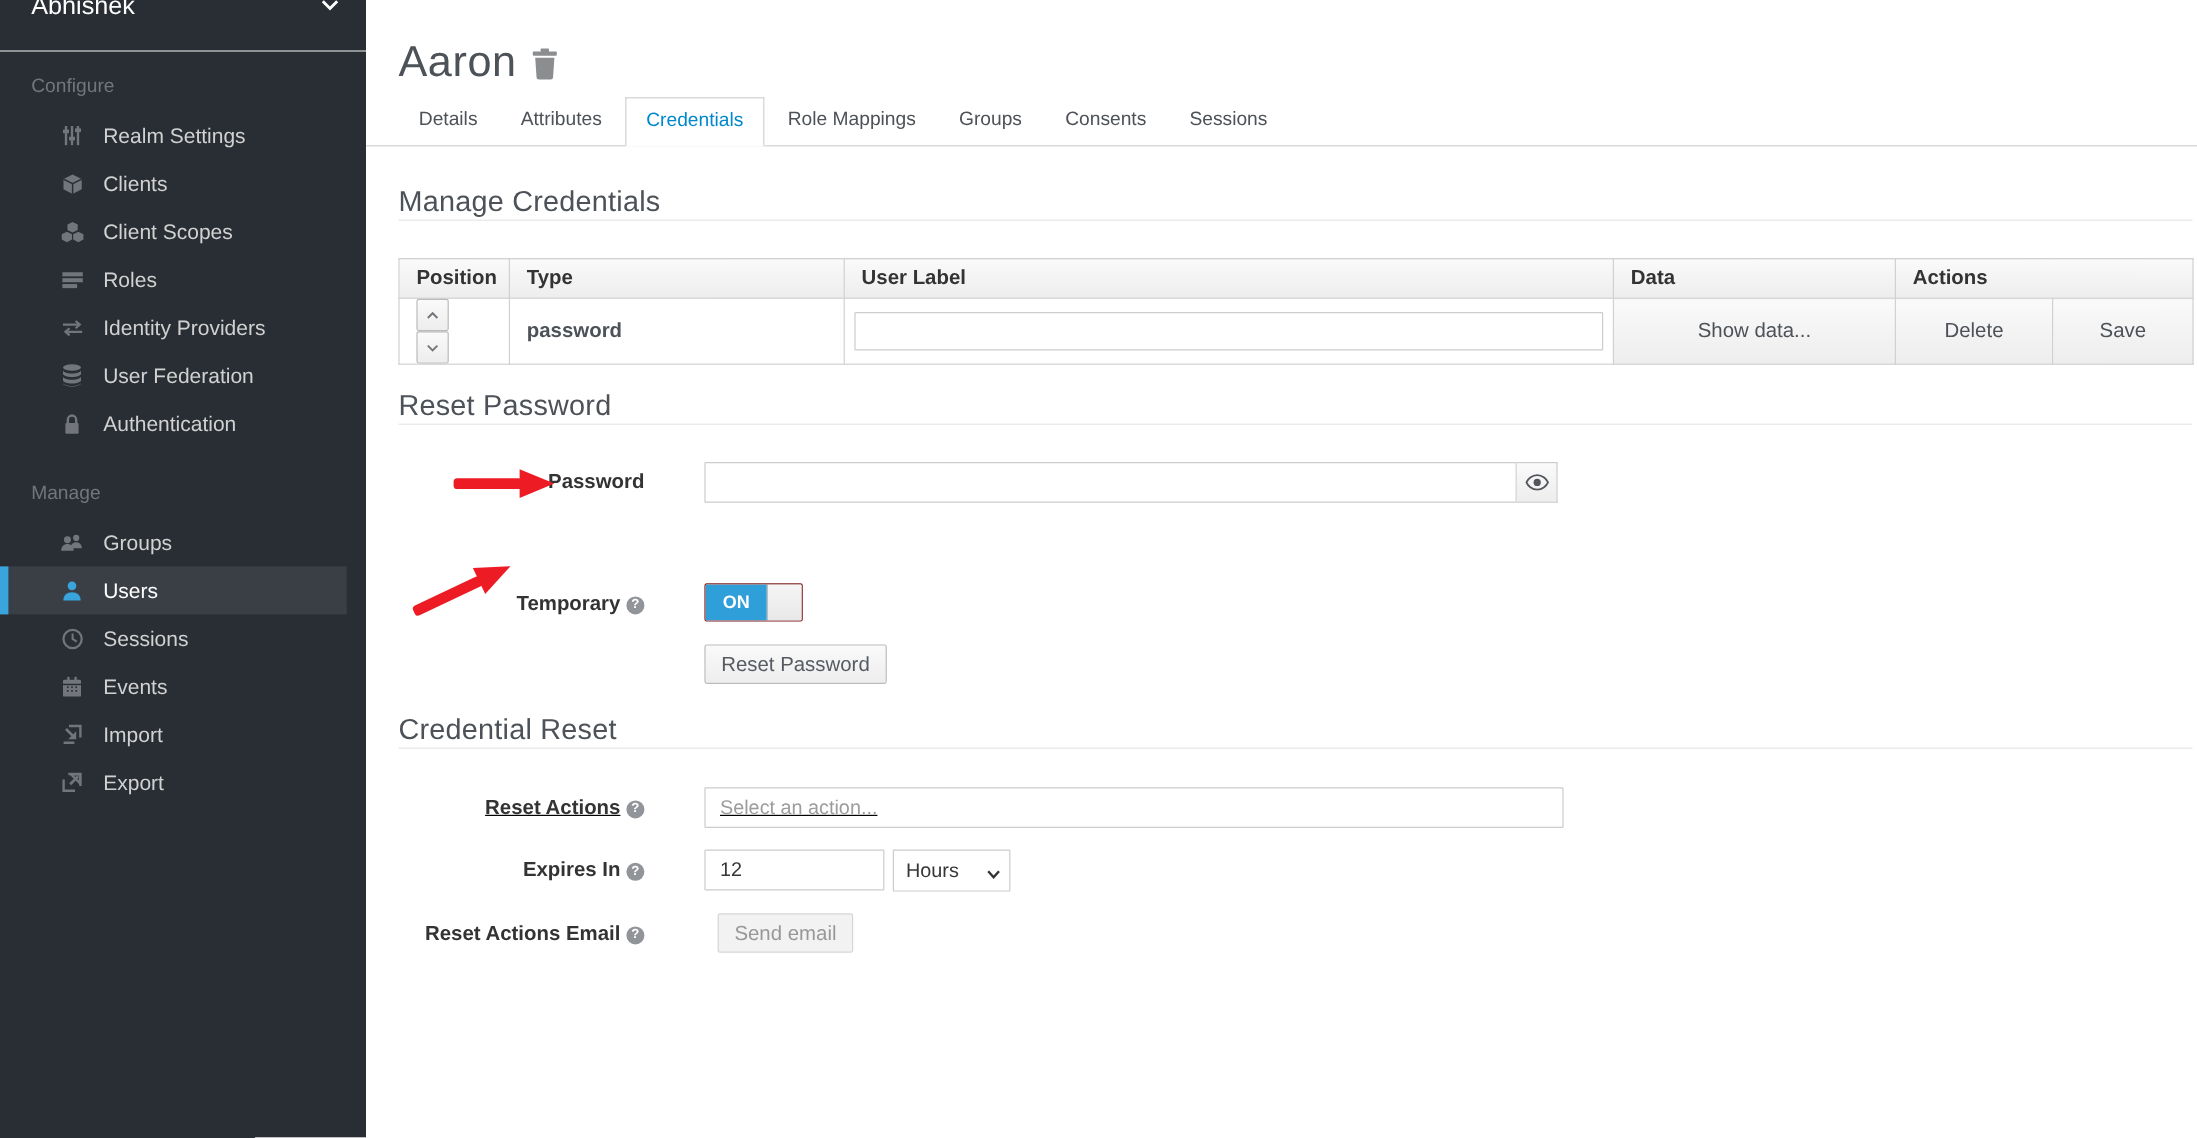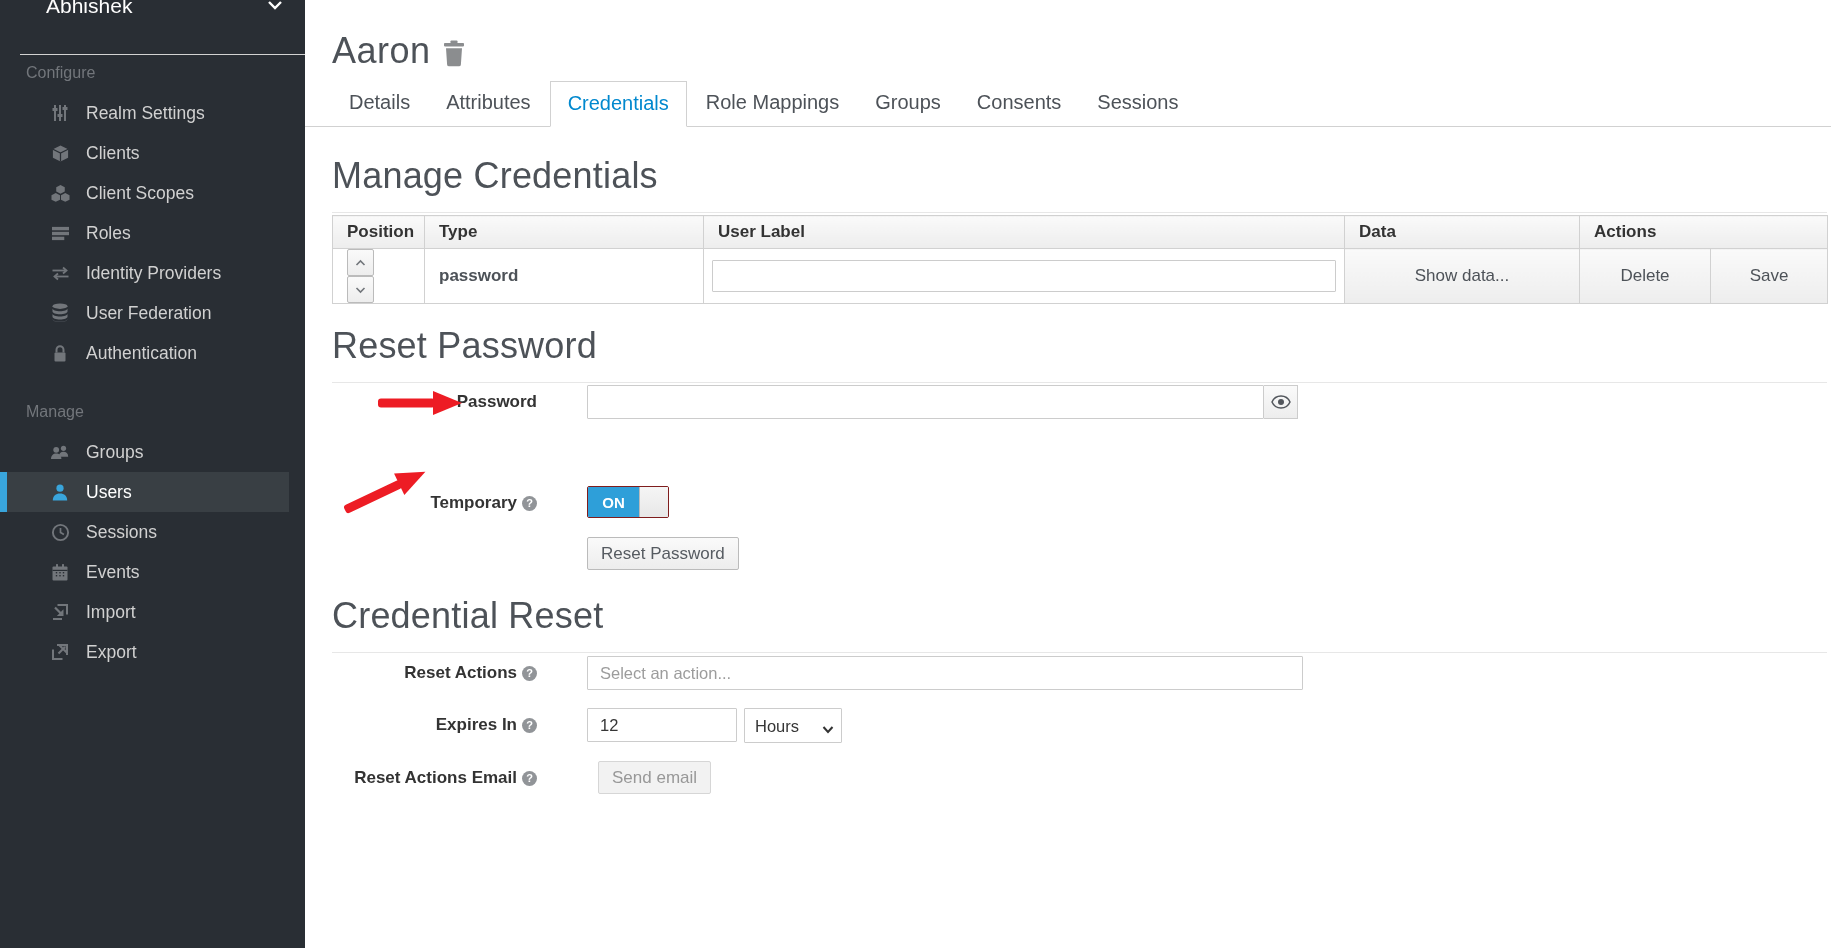--- a/index.html
+++ b/index.html
@@ -1,40 +1,40 @@
 <!DOCTYPE html>
 <html><head>
 <meta charset="utf-8">
 <style>
   * { margin:0; padding:0; box-sizing:border-box; }
   html,body { width:1831px; height:948px; }
   body { font-family:"Liberation Sans","DejaVu Sans",sans-serif; background:#fff; overflow:hidden; position:relative; }
 
   
   .sidebar { position:absolute; left:0; top:0; width:305px; height:948px; background:#292e34; }
-  .realm-header { position:relative; height:55px; border-bottom:1px solid #d2d2d2; cursor:pointer;margin-left:20px; }
+  .realm-header { position:relative; height:43px; border-bottom:1px solid #d2d2d2; cursor:pointer; }
   .realm-name { position:absolute; left:26px; top:-7px; color:#fefefe; font-size:21px; line-height:26px; }
   .realm-chevron { position:absolute; right:22px; top:-3px; }
   .nav { position:absolute; top:43px; left:0; right:16px; }
   .nav-section-label { height:40px; line-height:40px; padding-left:26px; font-size:16px; color:#72767b; margin-top:10px; }
   .nav-section-label.second { margin-top:19px; }
   .nav-item { height:40px; display:flex; align-items:center; padding-left:47px; color:#d1d1d1; font-size:17.5px; cursor:pointer; }
   .nav-item .ico { width:26px; height:22px; margin-right:13px; display:flex; align-items:center; justify-content:center; flex:none; }
   .nav-item.active { background:#393f44; border-left:7px solid #39a5dc; padding-left:40px; color:#fff; }
 
   
   .main { position:absolute; left:305px; top:0; width:1526px; height:948px; background:#fff; }
   .page-title { position:absolute; left:27px; top:30px; font-size:36px; font-weight:300; color:#4d5258; letter-spacing:.5px; }
   .trash-btn { position:absolute; left:137px; top:40px; cursor:pointer; background:none; border:none; }
 
   .tabs { position:absolute; left:0; right:0; top:81px; padding-left:27px; display:flex; border-bottom:1px solid #d1d1d1; }
-  .tab { padding:10px 17px 11px; font-size:20px; color:#4d5258; cursor:pointer; margin-bottom:-1px; margin-right:2px; }
+  .tab { padding:10px 17px 11px; font-size:16px; color:#4d5258; cursor:pointer; margin-bottom:-1px; margin-right:2px; }
   .tab.active { color:#0088ce; background:#fff; border:1px solid #d1d1d1; border-bottom:1px solid #fff; }
 
-  .section-heading { position:absolute; left:27px; width:1495px; font-size:36px; font-weight:300; color:#4d5258; padding-bottom:15px; border-bottom:1px solid #e7e7e7; letter-spacing:.2px; }
+  .section-heading { position:absolute; left:27px; width:1495px; font-size:24px; font-weight:300; color:#4d5258; padding-bottom:0; border-bottom:1px solid #e7e7e7; letter-spacing:.2px; }
   #h-manage { top:155px; }
   #h-resetpw { top:325px; }
   #h-credreset { top:595px; }
 
   
   .cred-table { position:absolute; left:27px; top:215px; width:1495px; border-collapse:collapse; table-layout:fixed; }
   .cred-table th { background:linear-gradient(to bottom,#fafafa,#ededed); border:1px solid #d1d1d1; height:33px; font-size:17px; font-weight:bold; color:#333; text-align:left; padding:0 14px; }
   .cred-table td { border:1px solid #d1d1d1; height:45px; font-size:17px; color:#4d5258; padding:0 14px; vertical-align:middle; background:#fff; }
   td.cell-btn { background:linear-gradient(to bottom,#fafafa,#ededed); text-align:center; cursor:pointer; padding:0; }
   .pos-btn { width:27px; height:27px; border:1px solid #bbb; border-radius:2px; background:linear-gradient(to bottom,#fafafa,#ededed); cursor:pointer; display:inline-flex; align-items:center; justify-content:center; margin-right:3px; }
@@ -48,21 +48,21 @@
   .field-area { margin-left:50px; display:flex; }
   .text-input { height:34px; border:1px solid #ccc; border-radius:1px; padding:0 12px; font-size:16.5px; color:#363636; font-family:inherit; }
   .text-input::placeholder { color:#9c9c9c; opacity:1; }
   .pw-input { width:677px; }
   .input-addon { width:34px; height:34px; border:1px solid #ccc; border-left:none; background:linear-gradient(to bottom,#fafafa,#ededed); display:flex; align-items:center; justify-content:center; cursor:pointer; padding:0; }
 
   #row-password { top:385px; }
   #row-confirm  { top:437px; }
   #row-temp     { top:486px; }
   #row-resetbtn { top:537px; }
-  #row-actions  { top:656px; }
+  #row-actions  { top:656px;text-decoration:underline; }
   #row-expires  { top:708px; }
   #row-email    { top:761px;gap:11px; }
 
   .toggle { width:82px; height:32px; border:1px solid #7f1d1d; border-radius:2px; display:flex; overflow:hidden; cursor:pointer; }
   .toggle-on { width:51px; background:#2e9fd9; color:#fff; font-size:15px; font-weight:bold; display:flex; align-items:center; justify-content:center; }
   .toggle-handle { flex:1; background:linear-gradient(to bottom,#f5f5f5,#e8e8e8); border-left:1px solid #bbb; }
 
   .btn { height:33px; border:1px solid #bbb; border-radius:2px; background:linear-gradient(to bottom,#fafafa,#ededed); color:#565b61; font-size:17px; font-family:inherit; padding:0 13px; cursor:pointer; }
   .btn-disabled { background:#f2f2f2; border-color:#d6d6d6; color:#989898; }
 

